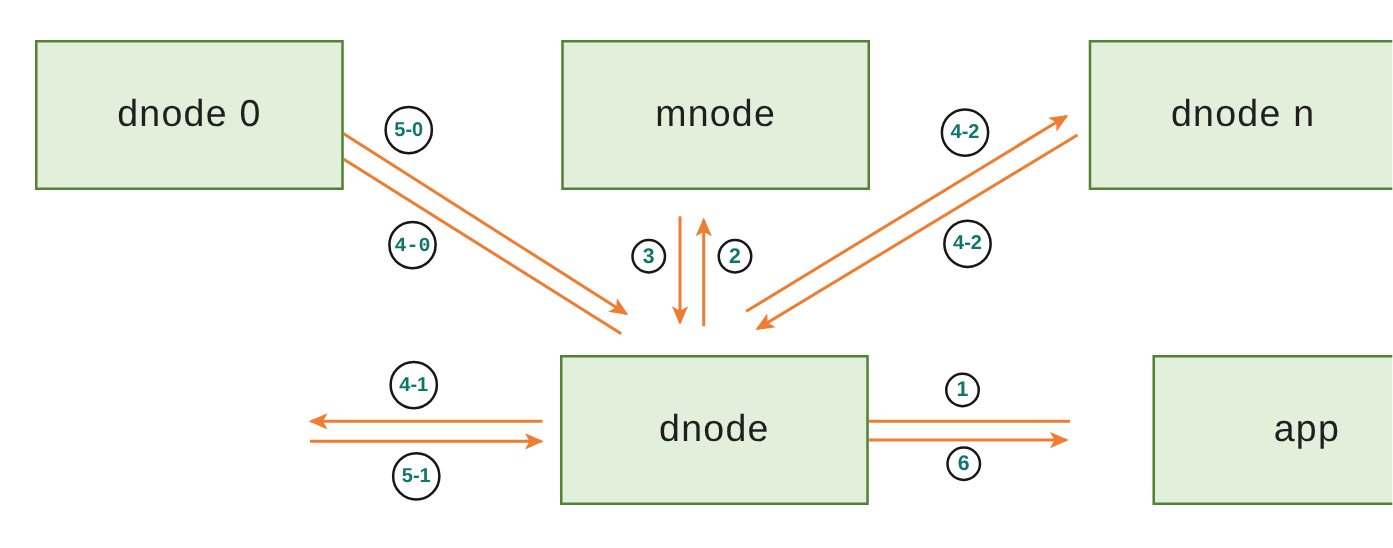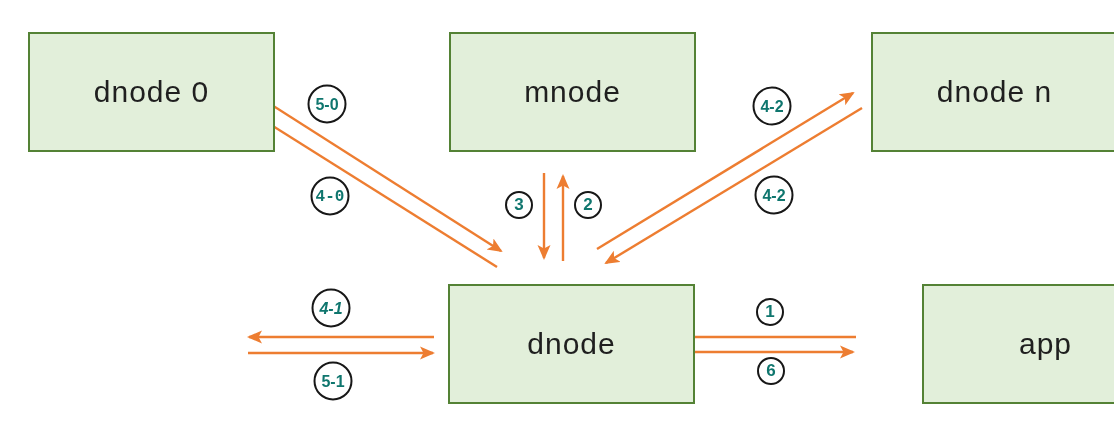--- a/index.html
+++ b/index.html
@@ -75,21 +75,21 @@
     height: 28px;
     font-size: 17px;
     font-weight: bold;
   }
   .b50 { left: 327px; top: 104px; }
   .b40 { left: 330px; top: 196px; font-family: Liberation Mono, monospace; }
   .b3  { left: 519px; top: 205px; }
   .b2  { left: 588px; top: 205px; }
   .b42 { left: 772px; top: 106px; }
   .b52 { left: 774px; top: 195px; }
-  .b41 { left: 331px; top: 308px; font-style: italic; }
+  .b41 { left: 331px; top: 308px; }
   .b51 { left: 333px; top: 381px; }
   .b1  { left: 770px; top: 312px; }
   .b6  { left: 771px; top: 371px; }
 </style>
 </head>
 <body>
 
 <div class="canvas">
 
   <svg class="arrows-layer" viewBox="0 0 1114 438" xmlns="http://www.w3.org/2000/svg">

